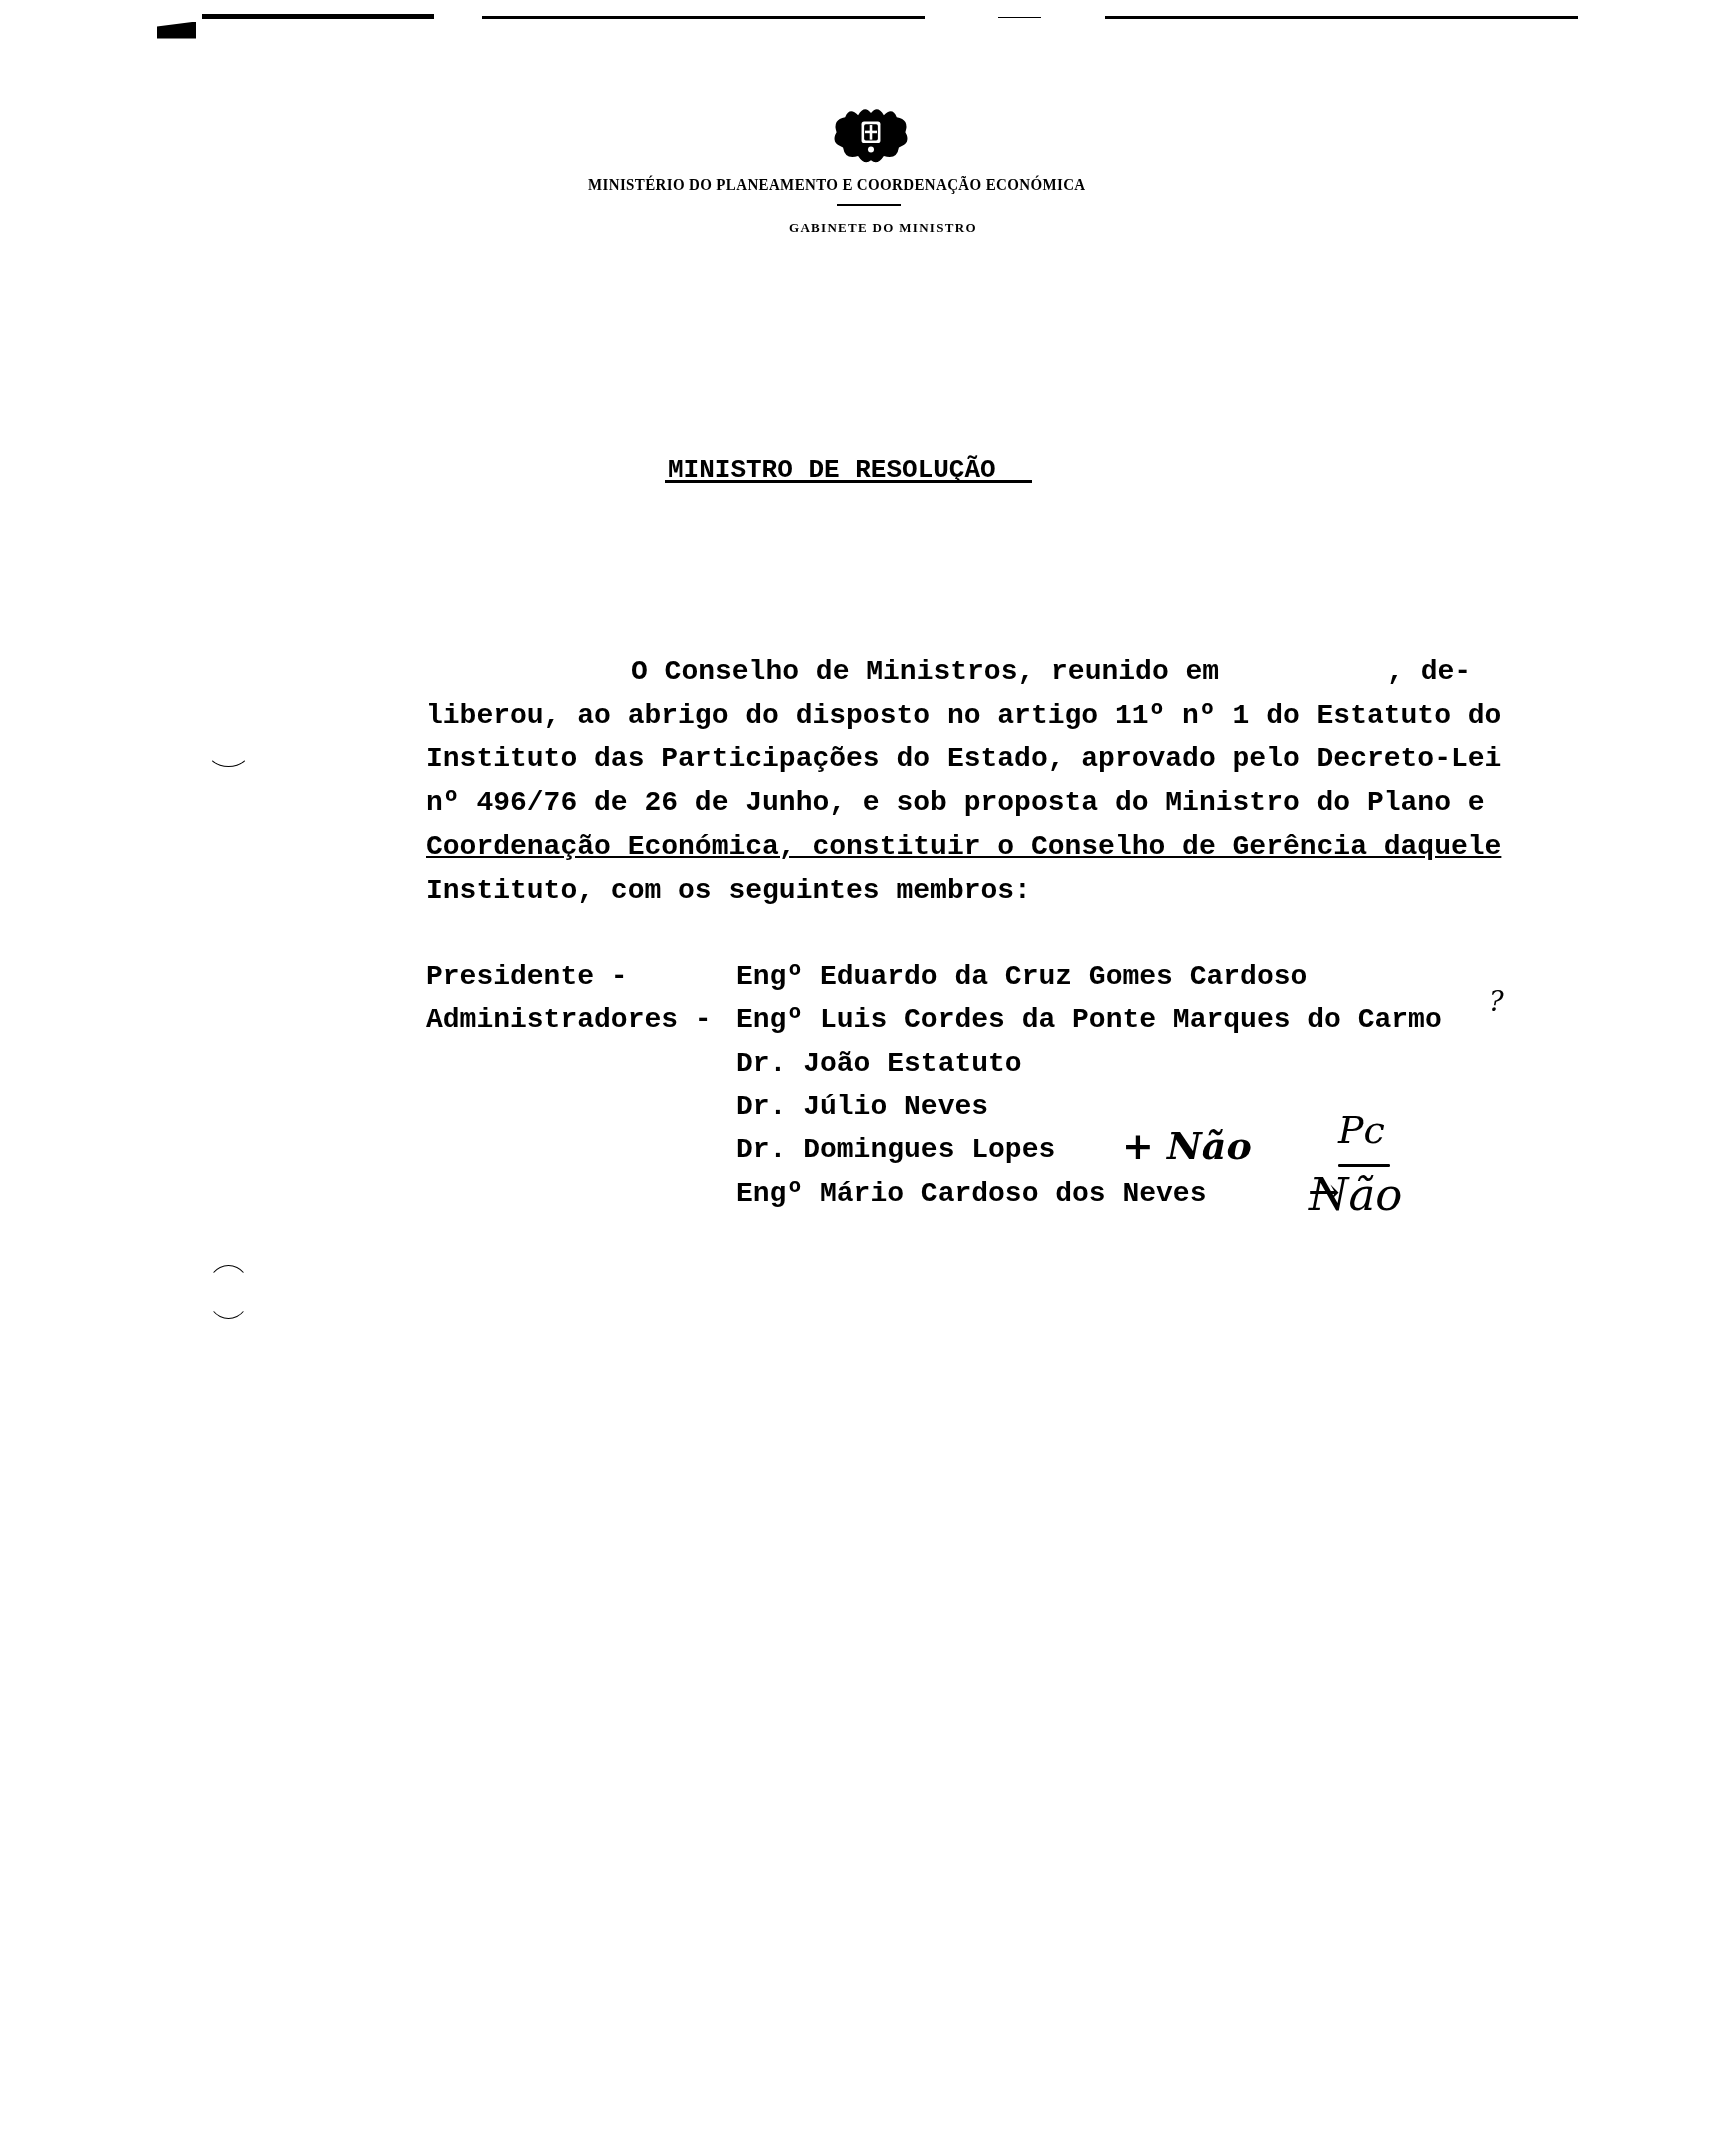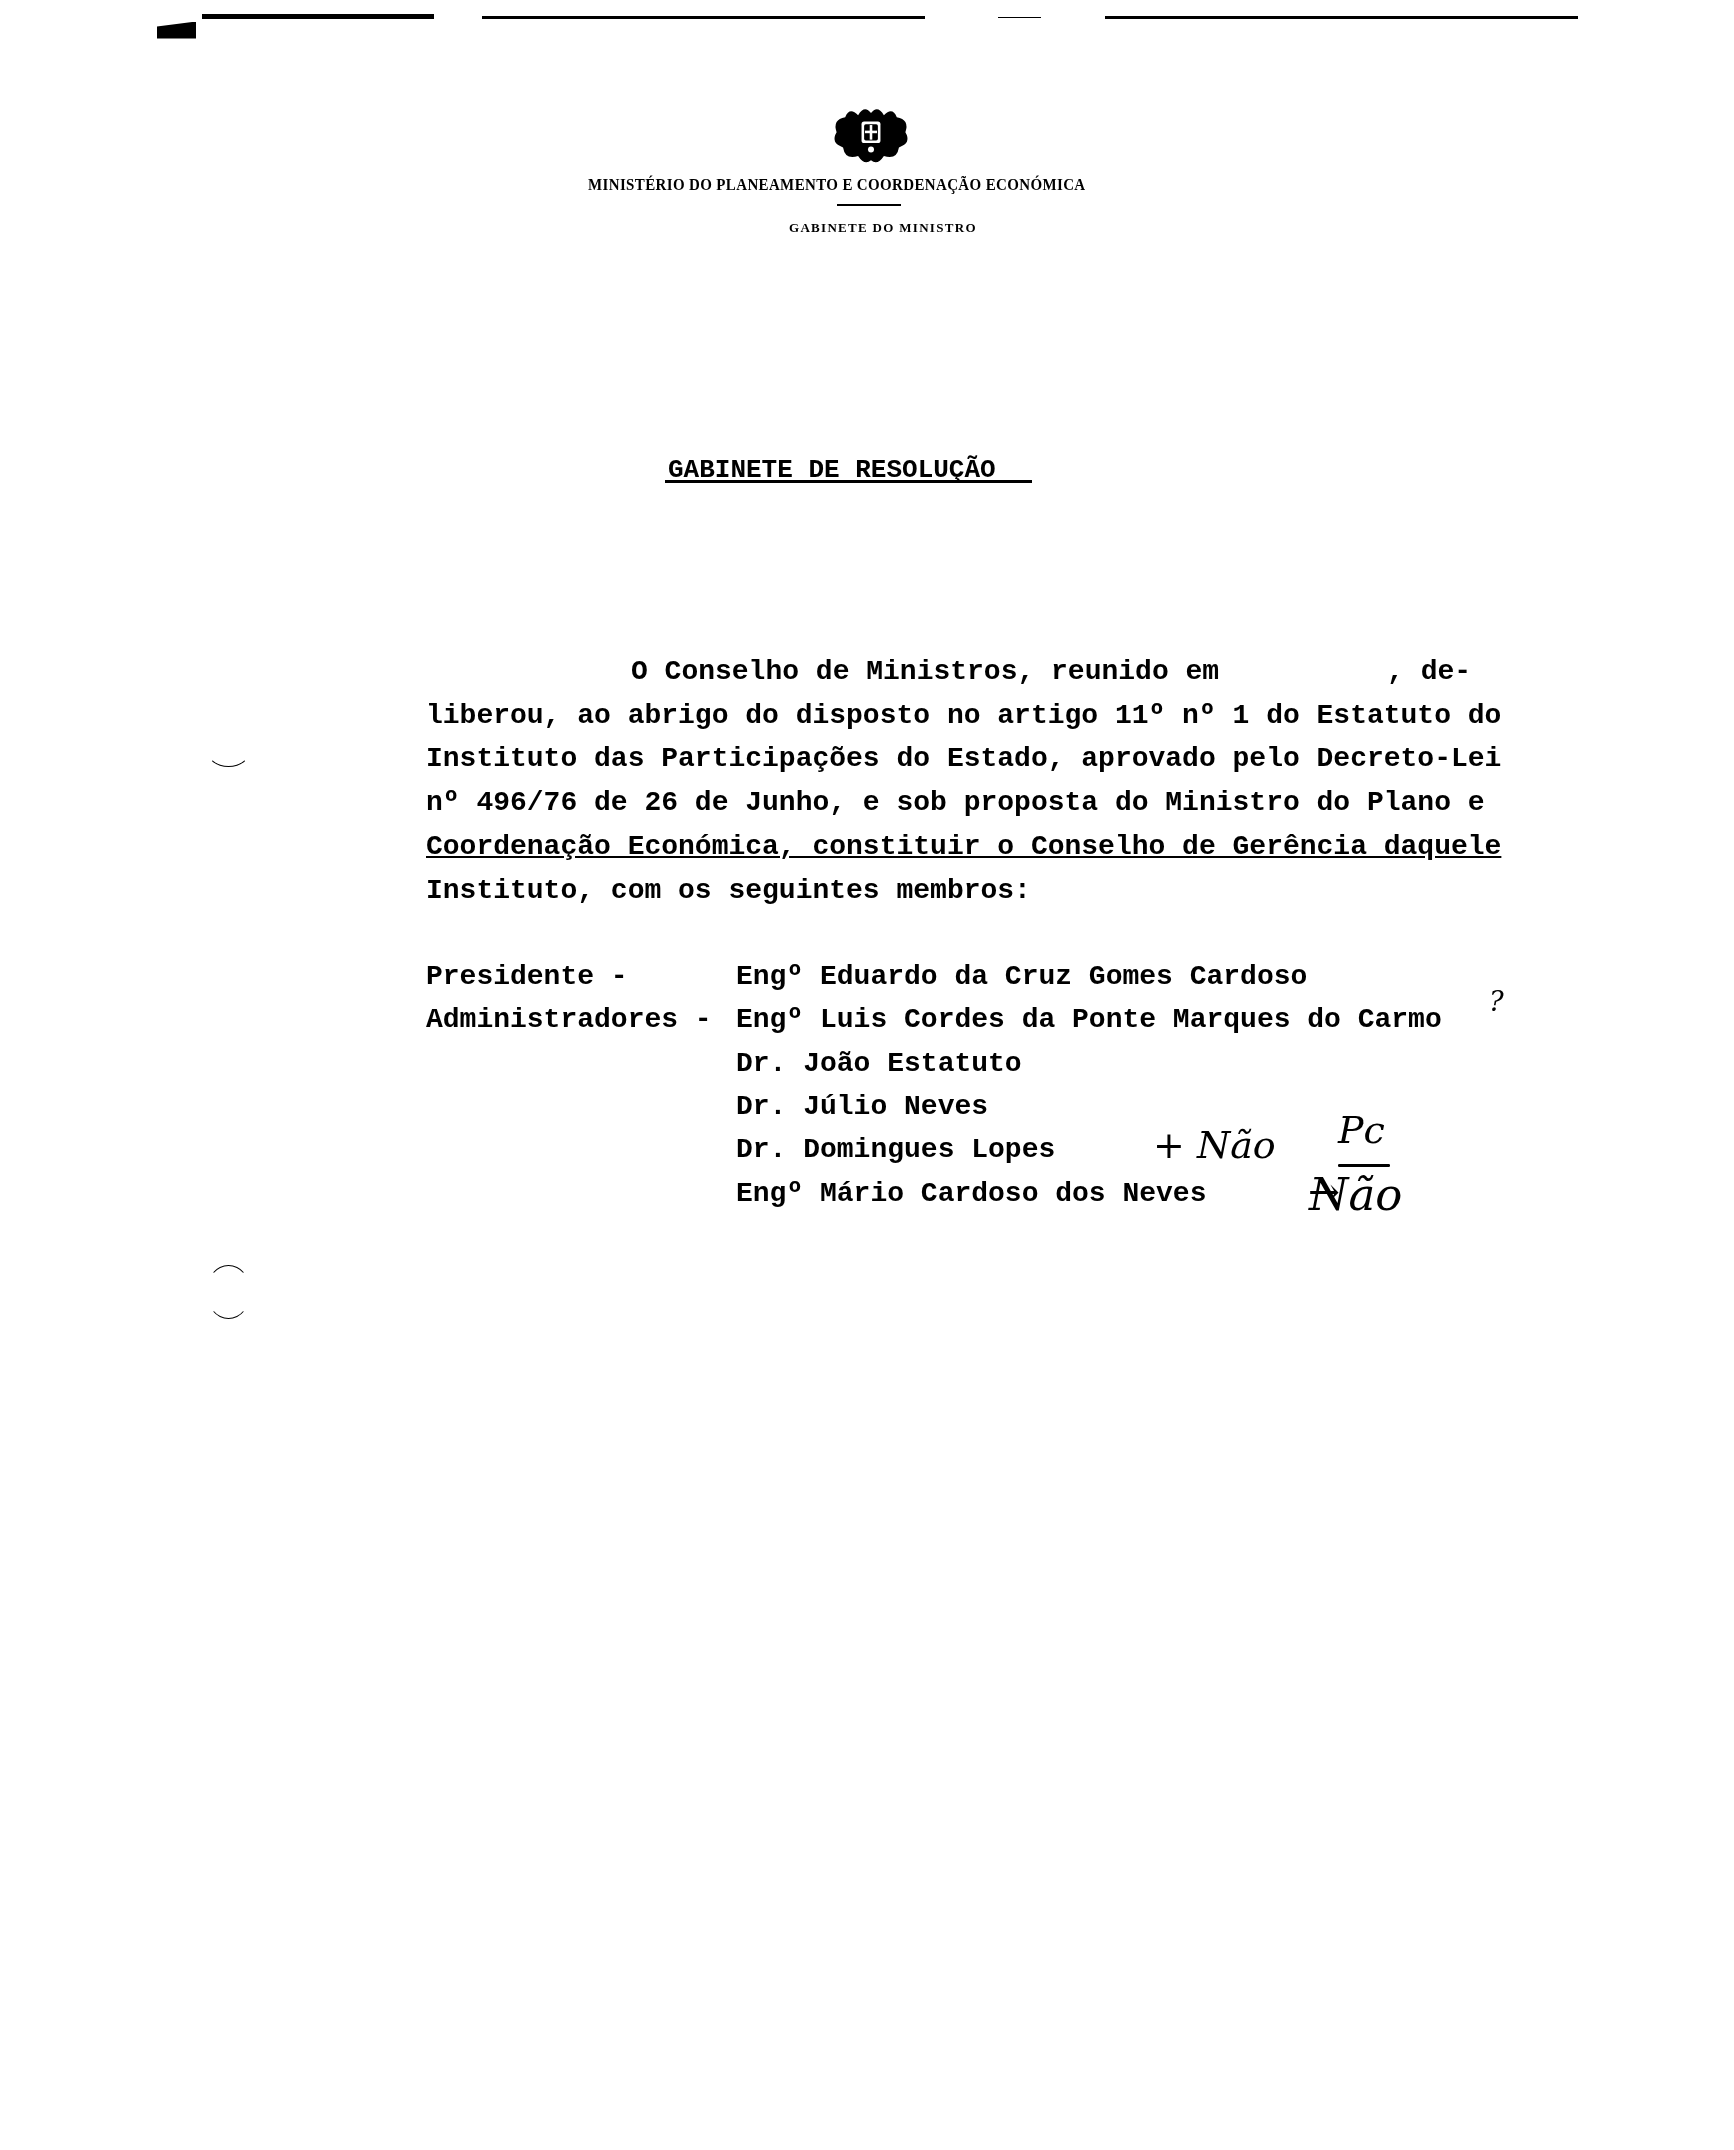--- a/index.html
+++ b/index.html
@@ -33,21 +33,21 @@
       <rect x="97" y="53" width="6" height="34" fill="#fff"></rect>
       <rect x="86" y="66" width="28" height="6" fill="#fff"></rect>
       <circle cx="100" cy="110" r="7" fill="#fff"></circle>
     </svg>
   </div>
   <div class="abs serif header-text" style="left:588px; top:175px;">MINISTÉRIO DO PLANEAMENTO E COORDENAÇÃO ECONÓMICA</div>
   <div class="abs" style="left:837px; top:204px; width:64px; height:2.2px; background:#000;"></div>
   <div class="abs sub-header" style="left:789px; top:220px;">GABINETE DO MINISTRO</div>
 </div>
 
-<div class="abs mono title" style="left:668px; top:457px;">GABINETE DE RESOLUÇÃO</div>
+<div class="abs mono title" style="left:668px; top:457px;">MINISTRO DE RESOLUÇÃO</div>
 <div class="title-underline" style="left:665px; top:480px; width:367px;"></div>
 
 <div class="abs" style="left:0; top:0;">
   <div class="abs mono" style="left:631px; top:658px;">O Conselho de Ministros, reunido em          , de-</div>
   <div class="abs mono" style="left:426px; top:702px;">liberou, ao abrigo do disposto no artigo 11º nº 1 do Estatuto do</div>
   <div class="abs mono" style="left:426px; top:745px;">Instituto das Participações do Estado, aprovado pelo Decreto-Lei</div>
   <div class="abs mono" style="left:426px; top:789px;">nº 496/76 de 26 de Junho, e sob proposta do Ministro do Plano e</div>
   <div class="abs mono" style="left:426px; top:833px;text-decoration:underline;">Coordenação Económica, constituir o Conselho de Gerência daquele</div>
   <div class="abs mono" style="left:426px; top:877px;">Instituto, com os seguintes membros:</div>
 </div>
@@ -57,21 +57,21 @@
   <div class="abs mono" style="left:736px; top:963px;">Engº Eduardo da Cruz Gomes Cardoso</div>
   <div class="abs mono" style="left:426px; top:1006px;text-align:right;">Administradores - </div>
   <div class="abs mono" style="left:736px; top:1006px;">Engº Luis Cordes da Ponte Marques do Carmo</div>
   <div class="abs mono" style="left:736px; top:1050px;">Dr. João Estatuto</div>
   <div class="abs mono" style="left:736px; top:1093px;">Dr. Júlio Neves</div>
   <div class="abs mono" style="left:736px; top:1136px;">Dr. Domingues Lopes</div>
   <div class="abs mono" style="left:736px; top:1180px;">Engº Mário Cardoso dos Neves</div>
 </div>
 
 <div class="abs hand" style="left:1489px; top:985px; font-size:27.5px;">?</div>
-<div class="abs hand" style="left:1153px; top:1123px;">+ Não</div>
+<div class="abs hand" style="left:1122px; top:1123px;font-weight:bold;">+ Não</div>
 <div class="abs hand" style="left:1338px; top:1108px;">Pc</div>
 <div class="abs" style="left:1338px; top:1164px; width:52px; height:2.6px; background:#000; border-radius:1.3px;"></div>
 <div class="abs hand" style="left:1308px; top:1170px;">→</div>
 <div class="abs hand" style="left:1309px; top:1168px; font-size:45px;">Não</div>
 
 <div class="margin-mark" style="left:206px; top:731px; width:43px; height:34px; border-color: transparent transparent #000 transparent;"></div>
 <div class="margin-mark" style="left:206px; top:1265px; width:43px; height:52px; border-color: #000 transparent #000 transparent;"></div>
 
 
 </body></html>

